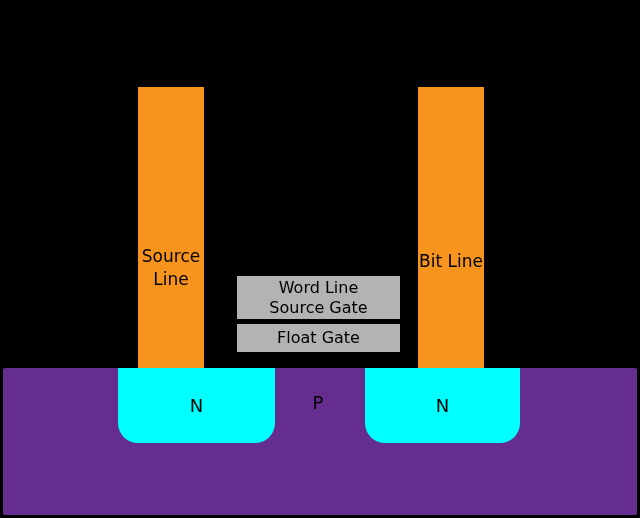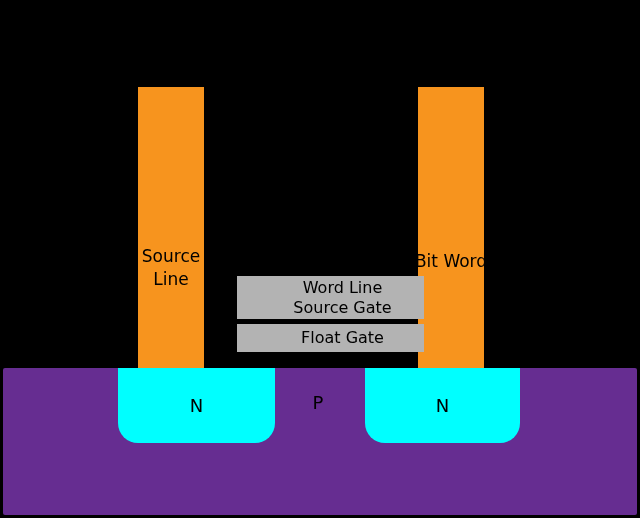--- a/index.html
+++ b/index.html
@@ -76,21 +76,20 @@
     left: 237px;
     width: 163px;
     background: #B3B3B3;
     display: flex;
     flex-direction: column;
     align-items: center;
     justify-content: center;
     font-size: 16px;
     line-height: 1.25;
     text-align: center;
-    padding-left: 24px;
   }
   .gate-word  { top: 276px; height: 43px; }
   .gate-float { top: 324px; height: 28px; }
 </style>
 </head>
 <body>
 
 <div class="stage">
 
   <div class="substrate"></div>
@@ -102,21 +101,21 @@
     <span>N</span>
   </div>
 
   <div class="p-label">P</div>
 
   <div class="bar bar-source">
     <div class="bar-label">Source Line</div>
   </div>
 
   <div class="bar bar-bit">
-    <div class="bar-label">Bit Word</div>
+    <div class="bar-label">Bit Line</div>
   </div>
 
   <div class="gate-box gate-word">
     <span>Word Line</span>
     <span>Source Gate</span>
   </div>
 
   <div class="gate-box gate-float">
     <span>Float Gate</span>
   </div>

